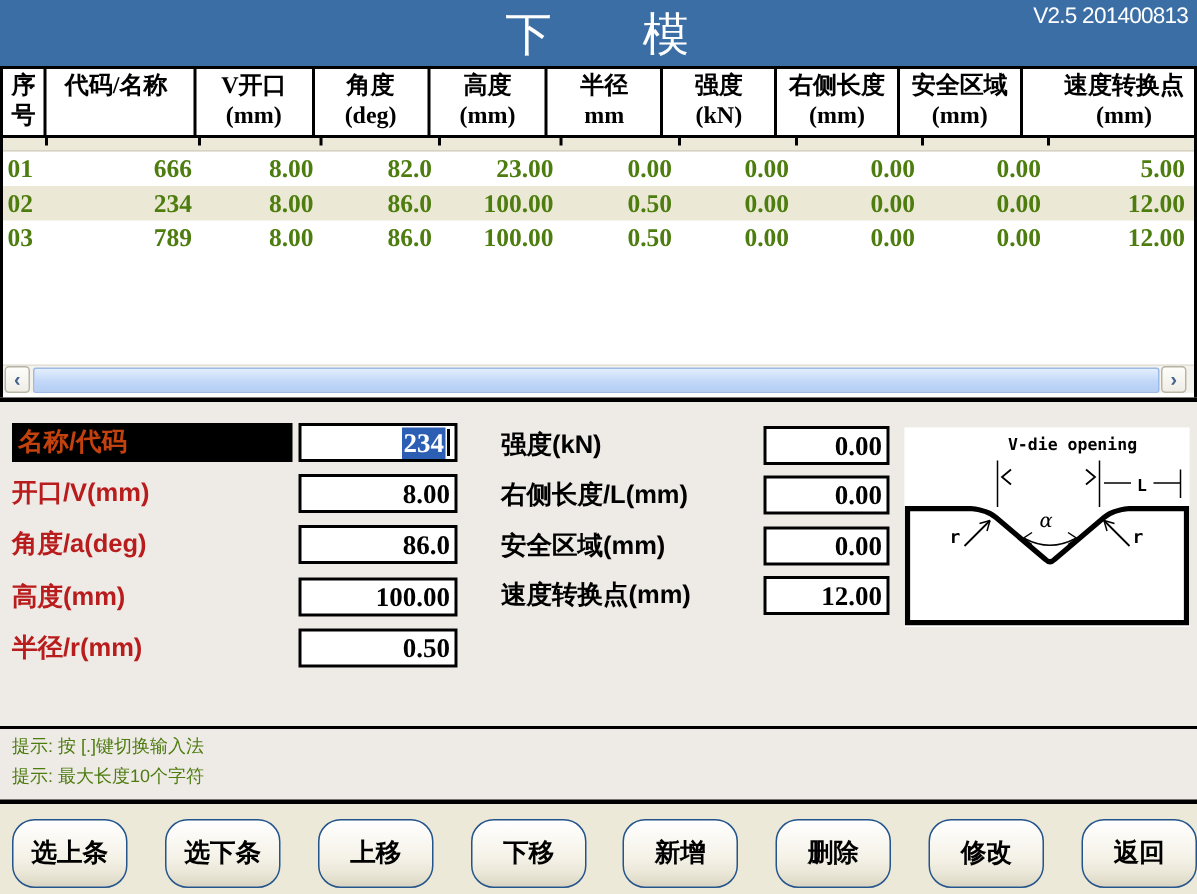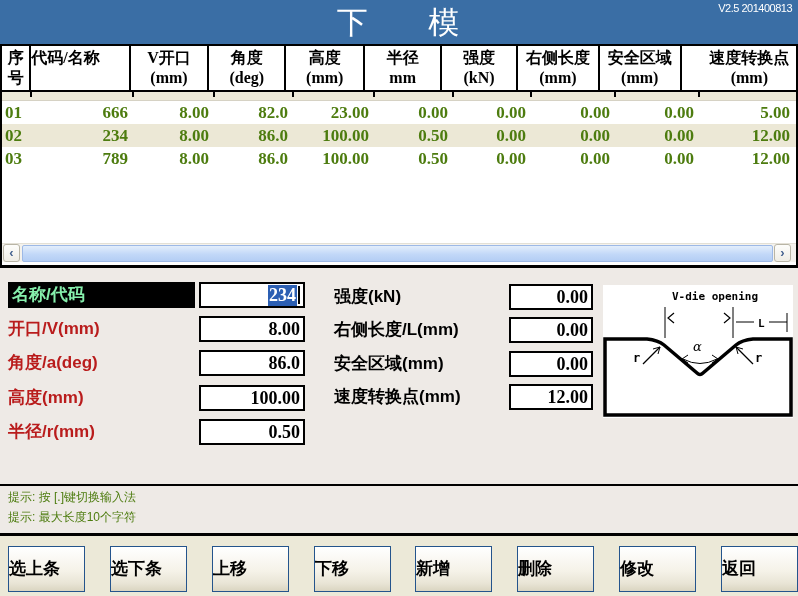--- a/index.html
+++ b/index.html
@@ -7,31 +7,31 @@
     width:798px;height:596px;position:relative;overflow:hidden;
     background:var(--page-bg,#EEEAE6);
     font-family:"Liberation Sans",sans-serif;
     -webkit-font-smoothing:none;
   }
 
   
   .titlebar{position:absolute;left:0;top:0;width:798px;height:44px;background:var(--titlebar,#3A6EA5);}
   .page-title{position:absolute;left:0;top:2px;width:100%;text-align:center;color:#fff;
     font-size:31px;font-family:"Liberation Serif",serif;white-space:pre;letter-spacing:2px;}
-  .version{position:absolute;right:6px;top:2px;color:#fff;font-size:11px;letter-spacing:-0.5px;}
+  .version{position:absolute;right:6px;top:2px;color:#fff;font-size:15px;letter-spacing:-0.5px;}
 
   
   .tablewrap{position:absolute;left:0;top:44px;width:798px;height:221px;background:#fff;
     border:2px solid #000;border-bottom:none;box-sizing:border-box;}
   .thead{display:flex;height:46px;border-bottom:2px solid #000;box-sizing:border-box;background:#fff;}
   .hc{box-sizing:border-box;border-right:2px solid #000;display:flex;flex-direction:column;
       align-items:center;justify-content:flex-start;padding-top:2px;
       font-weight:bold;font-size:16px;font-family:"Liberation Serif",serif;line-height:20px;color:#000;}
   .hc:last-child{border-right:none;margin-left:21px;}
-  .hc.single{align-items:flex-start;padding-left:0;}
+  .hc.single{align-items:flex-start;padding-left:12px;}
   .w0{width:30px}.w1{width:102px}.w2{width:81px}.w3{width:79px}.w4{width:81px}
   .w5{width:79px}.w6{width:78px}.w7{width:84px}.w8{width:84px}.w9{width:96px}
   .tickstrip{position:relative;height:8px;background:var(--panel-beige,#ECE9D8);border-bottom:1px solid #D6D2C4;}
   .tick{position:absolute;top:0;width:2px;height:5px;background:#000;}
   .tr{display:flex;height:23px;}
   .tr.sel{background:var(--selected-row,#ECE8D6);}
   .td{box-sizing:border-box;text-align:right;padding-right:6px;font-weight:bold;font-size:17px;
       line-height:23px;font-family:"Liberation Serif",serif;color:#4d7c0f;}
   .td.left{text-align:left;padding-left:3px;padding-right:0;}
 
@@ -49,45 +49,45 @@
   .sep{position:absolute;left:0;width:798px;background:#000;}
   .sep1{top:265px;height:3px;}
   .sep2{top:484px;height:2px;}
   .sep3{top:533px;height:3px;}
 
   
   .formarea{position:absolute;left:0;top:268px;width:798px;height:216px;background:var(--page-bg,#EEEAE6);}
   .frow{position:absolute;height:26px;}
   .flabel{position:absolute;left:8px;width:187px;height:26px;line-height:26px;
     font-weight:bold;font-size:17px;color:#b91c1c;white-space:nowrap;}
-  .flabel.inv{background:#000;color:#86efac;padding-left:4px;width:183px;}
+  .flabel.inv{background:#000;color:#c2410c;padding-left:4px;width:183px;}
   .finput{position:absolute;left:199px;width:106px;height:26px;box-sizing:border-box;
     background:#fff;border:2px solid #000;display:flex;justify-content:flex-end;align-items:center;
     font-weight:bold;font-size:18px;font-family:"Liberation Serif",serif;padding-right:3px;}
   .rlabel{position:absolute;left:334px;width:172px;height:26px;line-height:26px;
     font-weight:bold;font-size:17px;color:#000;white-space:nowrap;}
   .rinput{position:absolute;left:509px;width:84px;height:26px;box-sizing:border-box;
     background:#fff;border:2px solid #000;display:flex;justify-content:flex-end;align-items:center;
     font-weight:bold;font-size:18px;font-family:"Liberation Serif",serif;padding-right:3px;}
   .selval{background:var(--selection-blue,#2C5FB3);color:#fff;padding:0 1px;}
   .caret{display:inline-block;width:2px;height:18px;background:#000;margin-left:1px;}
 
   .diagram{position:absolute;left:603px;top:17px;width:190px;height:133px;background:#fff;}
 
   
   .hint{position:absolute;left:8px;height:20px;line-height:20px;font-weight:normal;font-size:12px;color:#4d7c0f;white-space:nowrap;}
   .hint1{top:487px;} .hint2{top:507px;}
 
   
   .btnbar{position:absolute;left:0;top:536px;width:798px;height:60px;background:var(--panel-beige,#ECE9D8);}
   .xpbtn{position:absolute;top:10px;width:77px;height:46px;box-sizing:border-box;
-    border:1px solid var(--button-border,#24548C);border-radius:0;cursor:pointer;
+    border:1px solid var(--button-border,#24548C);border-radius:15px;cursor:pointer;
     background:linear-gradient(180deg,#FFFFFF,#F5F2E8 55%,#E9E5D6 82%,#DAD5C1);
     box-shadow:inset 0 1px 0 #fff;
-    font-weight:bold;font-size:17px;color:#000;line-height:44px;}
+    font-weight:bold;font-size:17px;color:#000;text-align:center;line-height:44px;}
 </style>
 </head>
 <body>
 
 <div class="titlebar">
   <div class="page-title">下      模</div>
   <div class="version">V2.5 201400813</div>
 </div>
 
 <div class="tablewrap">

